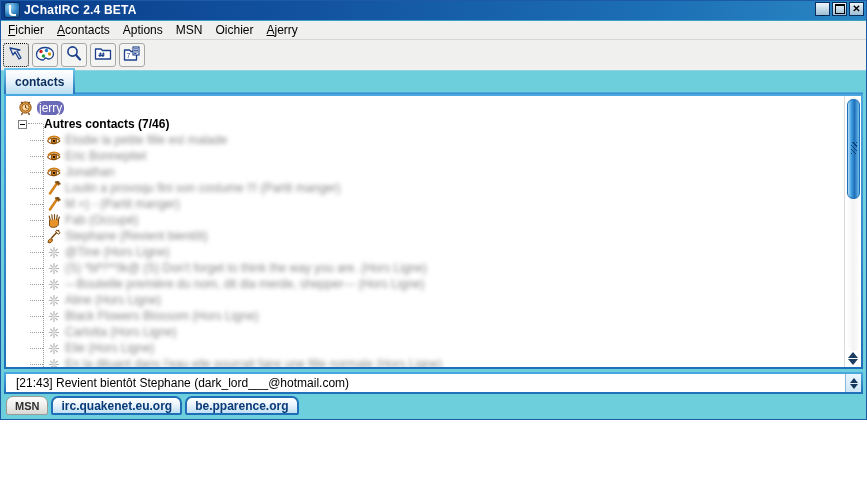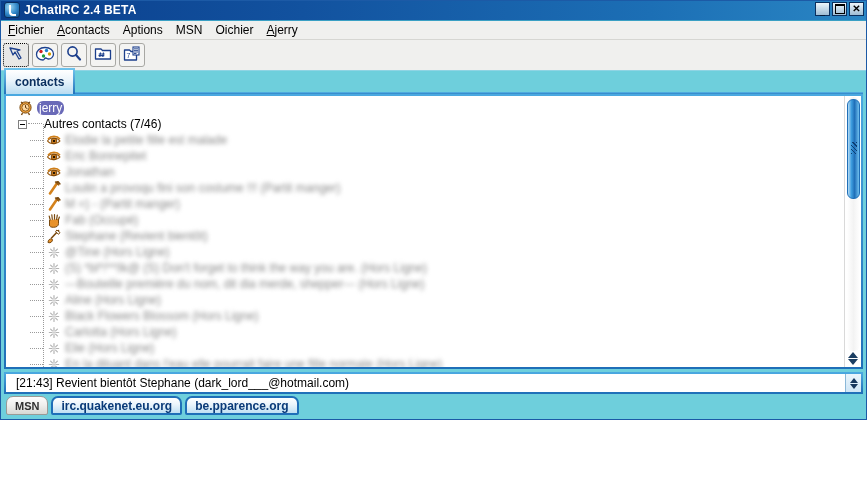--- a/index.html
+++ b/index.html
@@ -510,21 +510,21 @@
               <circle cx="7.5" cy="6.5" r="5.6" fill="#f2a33c" stroke="#7a4a10" stroke-width="1"></circle>
               <circle cx="7.5" cy="6.5" r="3.6" fill="#ffd9a0" stroke="#7a4a10" stroke-width="0.8"></circle>
               <path d="M7.5 4.2 V6.6 L9.4 7.6" stroke="#5a3308" stroke-width="1" fill="none"></path>
               <path d="M3 1 L5 2.4 M12 1 L10 2.4" stroke="#7a4a10" stroke-width="1.4"></path>
               <path d="M4.5 12 L3.5 14 M10.5 12 L11.5 14" stroke="#7a4a10" stroke-width="1.4"></path>
             </svg>
           </span>
           <span class="label-sel">jerry</span>
         </div>
 
-        <div class="tree-row" style="padding-left:12px;">
+        <div class="tree-row" style="padding-left:12px;font-weight:bold;">
           <span class="expander"></span>
           <span class="dotline"></span>
           <span class="label-plain">Autres contacts (7/46)</span>
         </div>
 
         <div id="contact-rows">
             <div class="tree-row" style="padding-left: 24px;">
               <span class="branch"></span>
               <span class="ico">
                 <svg width="16" height="15" viewBox="0 0 16 15">

